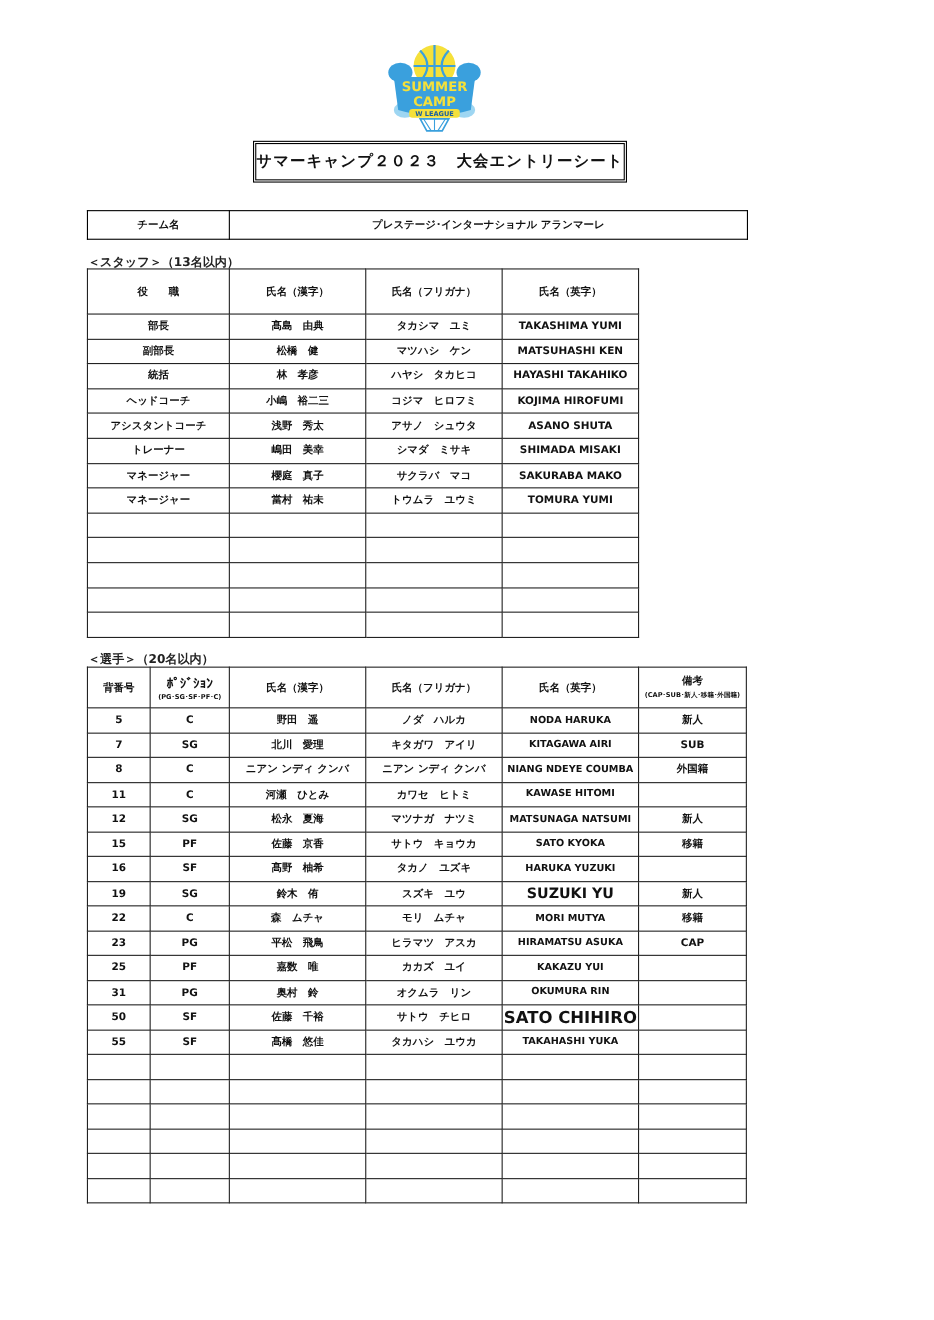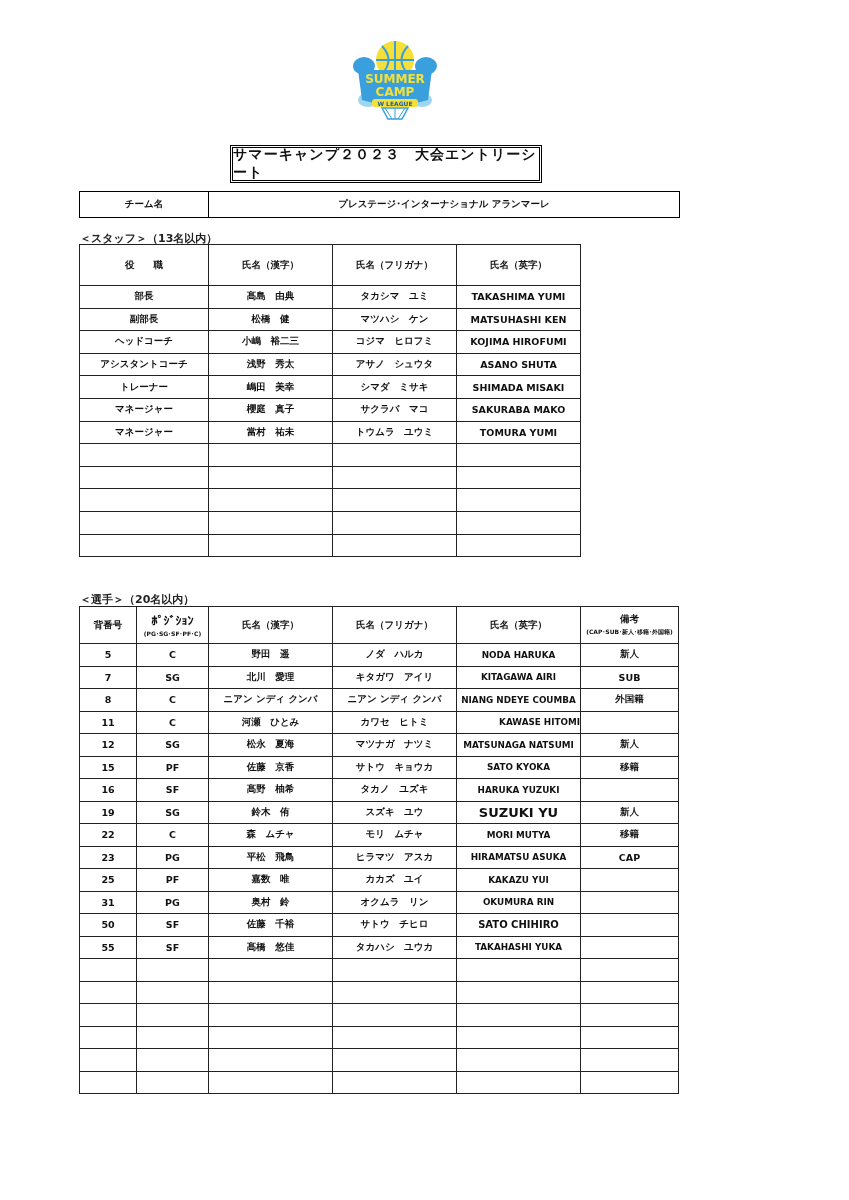--- a/index.html
+++ b/index.html
@@ -5,24 +5,24 @@
     html, body { margin: 0; padding: 0; background: #ffffff; }
     body {
       width: 849px; height: 1200px; position: relative; overflow: hidden;
       font-family: "DejaVu Sans", "Liberation Sans", sans-serif;
       color: #111;
     }
     .logo {
       position: absolute; left: 352px; top: 38px; width: 86px; height: 82px;
     }
     .title-box {
-      position: absolute; left: 230px; top: 128px; width: 312px; height: 38px;
+      position: absolute; left: 230px; top: 128px; width: 340px; height: 38px;
       border: 3px double #000; box-sizing: border-box;
       display: flex; align-items: center; justify-content: center;
-      font-size: 14px; font-weight: bold; letter-spacing: 1px; margin-top: 17px;
+      font-size: 14px; font-weight: bold; letter-spacing: 1px;
     }
     table { border-collapse: collapse; position: absolute; table-layout: fixed; }
     td, th {
       border: 1.5px solid #222; text-align: center; vertical-align: middle;
       font-size: 9.5px; font-weight: bold; padding: 0; overflow: hidden; white-space: nowrap;
     }
     .team-table { left: 79px; top: 191px; width: 600px; }
     .team-table td { height: 25px; border-width: 1.5px; border-color:#000; }
     .section-label {
       position: absolute; font-size: 11px; font-weight: bold; color: #222;
@@ -97,20 +97,26 @@
         <td>部長</td>
         <td>髙島　由典</td>
         <td>タカシマ　ユミ</td>
         <td>TAKASHIMA YUMI</td>
       </tr>
       <tr>
         <td>副部長</td>
         <td>松橋　健</td>
         <td>マツハシ　ケン</td>
         <td>MATSUHASHI KEN</td>
+      </tr>
+      <tr>
+        <td>統括</td>
+        <td>林　孝彦</td>
+        <td>ハヤシ　タカヒコ</td>
+        <td>HAYASHI TAKAHIKO</td>
       </tr>
       <tr>
         <td>ヘッドコーチ</td>
         <td>小嶋　裕二三</td>
         <td>コジマ　ヒロフミ</td>
         <td>KOJIMA HIROFUMI</td>
       </tr>
       <tr>
         <td>アシスタントコーチ</td>
         <td>浅野　秀太</td>
@@ -217,21 +223,21 @@
         <td>ニアン ンディ クンバ</td>
         <td>ニアン ンディ クンバ</td>
         <td style="font-size: 8.8px;">NIANG  NDEYE  COUMBA</td>
         <td>外国籍</td>
       </tr>
       <tr>
         <td>11</td>
         <td>C</td>
         <td>河瀬　ひとみ</td>
         <td>カワセ　ヒトミ</td>
-        <td style="font-size: 8.8px; text-align: right;">KAWASE HITOMI</td>
+        <td style="font-size: 8.8px;">KAWASE HITOMI</td>
         <td></td>
       </tr>
       <tr>
         <td>12</td>
         <td>SG</td>
         <td>松永　夏海</td>
         <td>マツナガ　ナツミ</td>
         <td style="font-size: 8.8px;">MATSUNAGA NATSUMI</td>
         <td>新人</td>
       </tr>
@@ -289,21 +295,21 @@
         <td>奥村　鈴</td>
         <td>オクムラ　リン</td>
         <td style="font-size: 8.8px;">OKUMURA RIN</td>
         <td></td>
       </tr>
       <tr>
         <td>50</td>
         <td>SF</td>
         <td>佐藤　千裕</td>
         <td>サトウ　チヒロ</td>
-        <td style="font-size: 10px;">SATO CHIHIRO</td>
+        <td style="font-size: 15px;">SATO CHIHIRO</td>
         <td></td>
       </tr>
       <tr>
         <td>55</td>
         <td>SF</td>
         <td>髙橋　悠佳</td>
         <td>タカハシ　ユウカ</td>
         <td style="font-size: 8.8px;">TAKAHASHI YUKA</td>
         <td></td>
       </tr>

